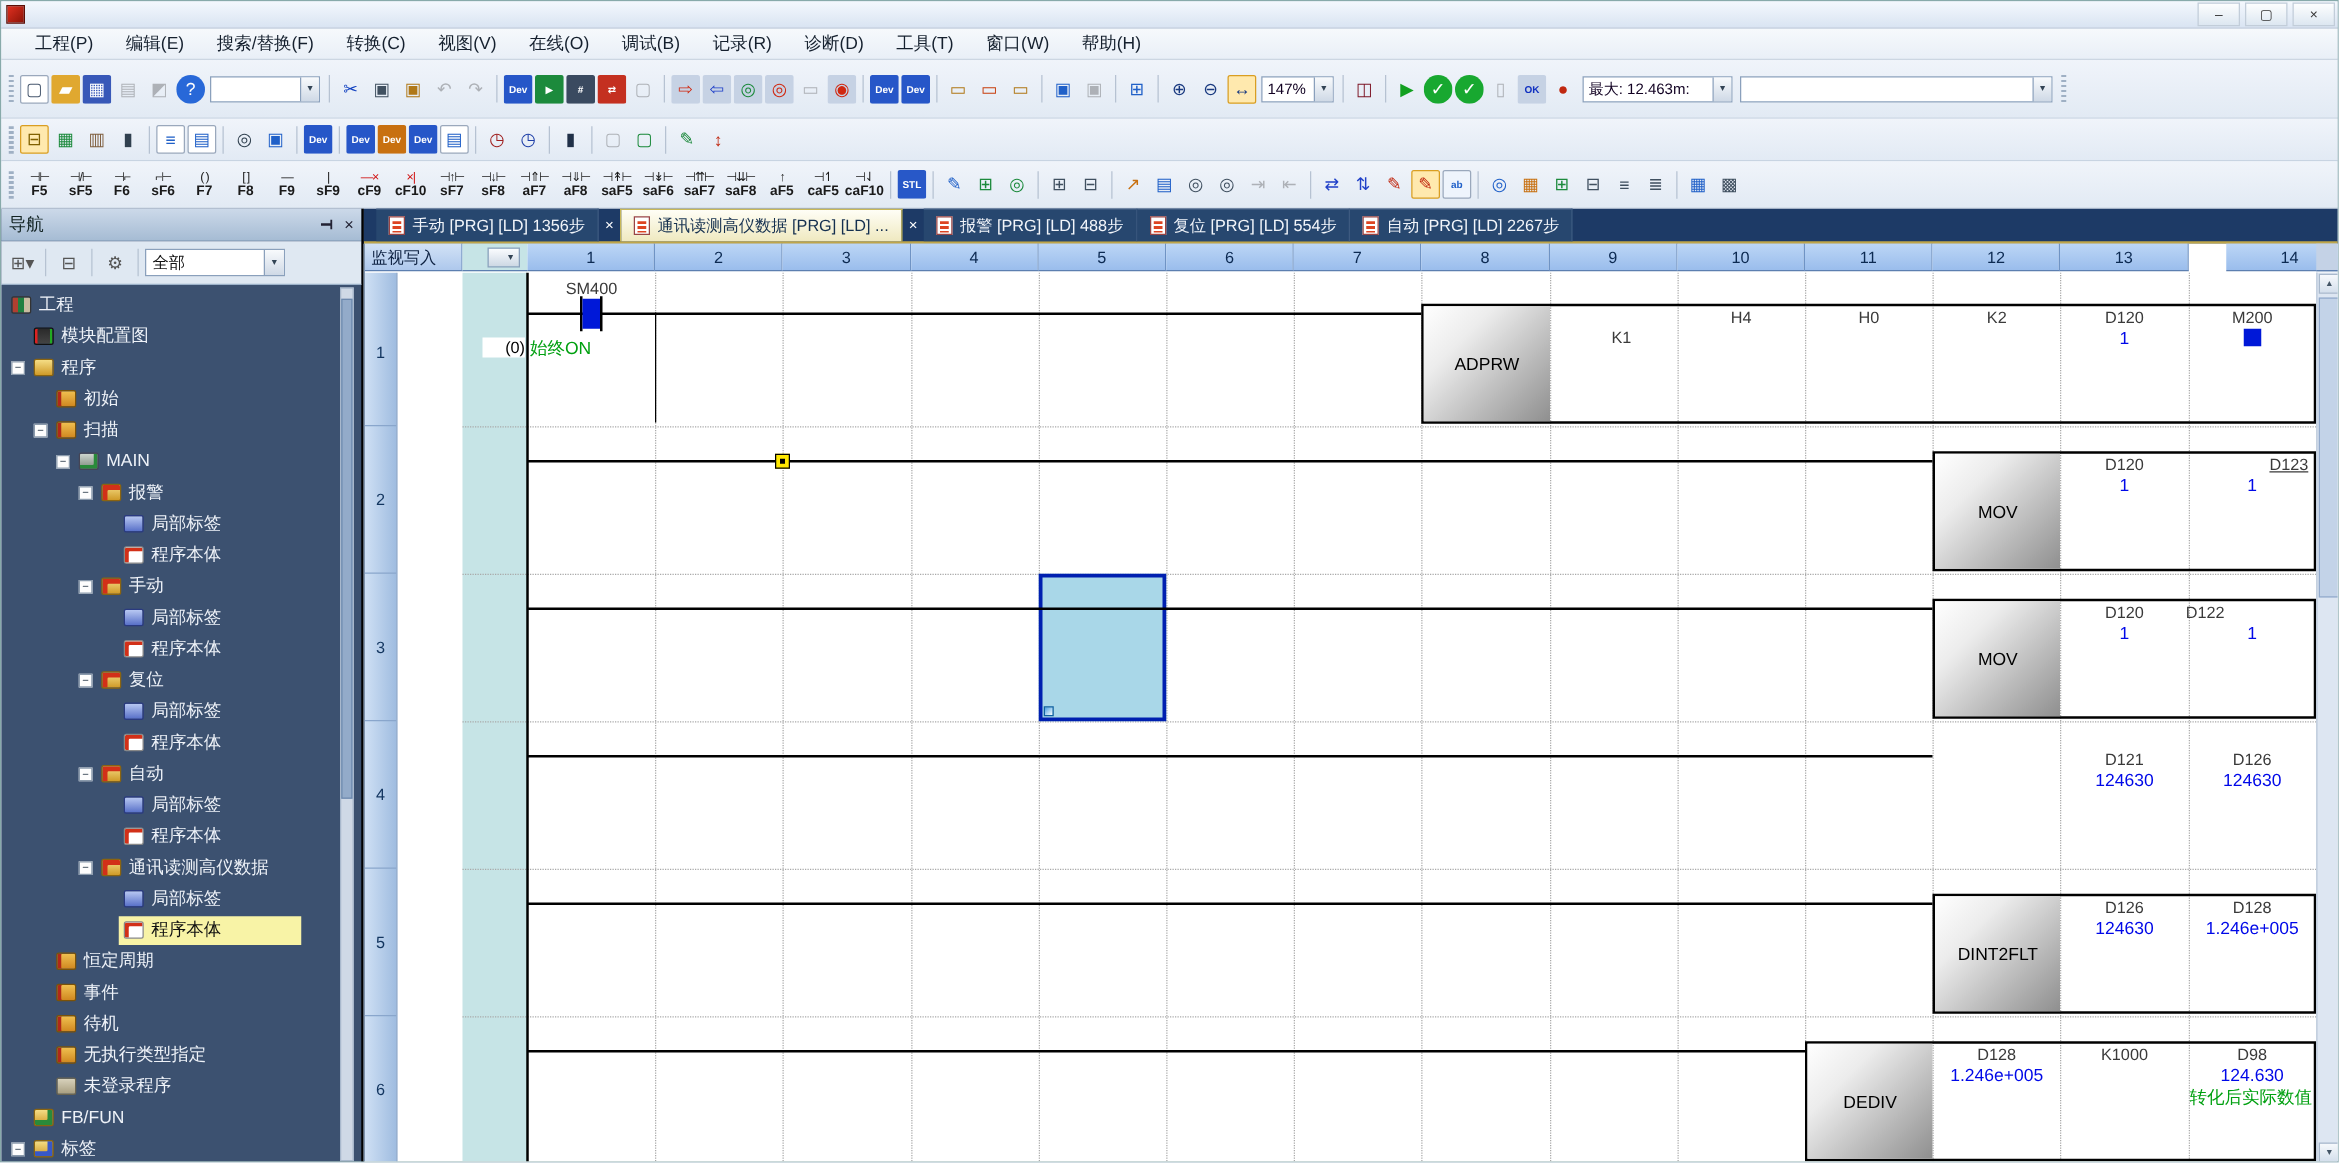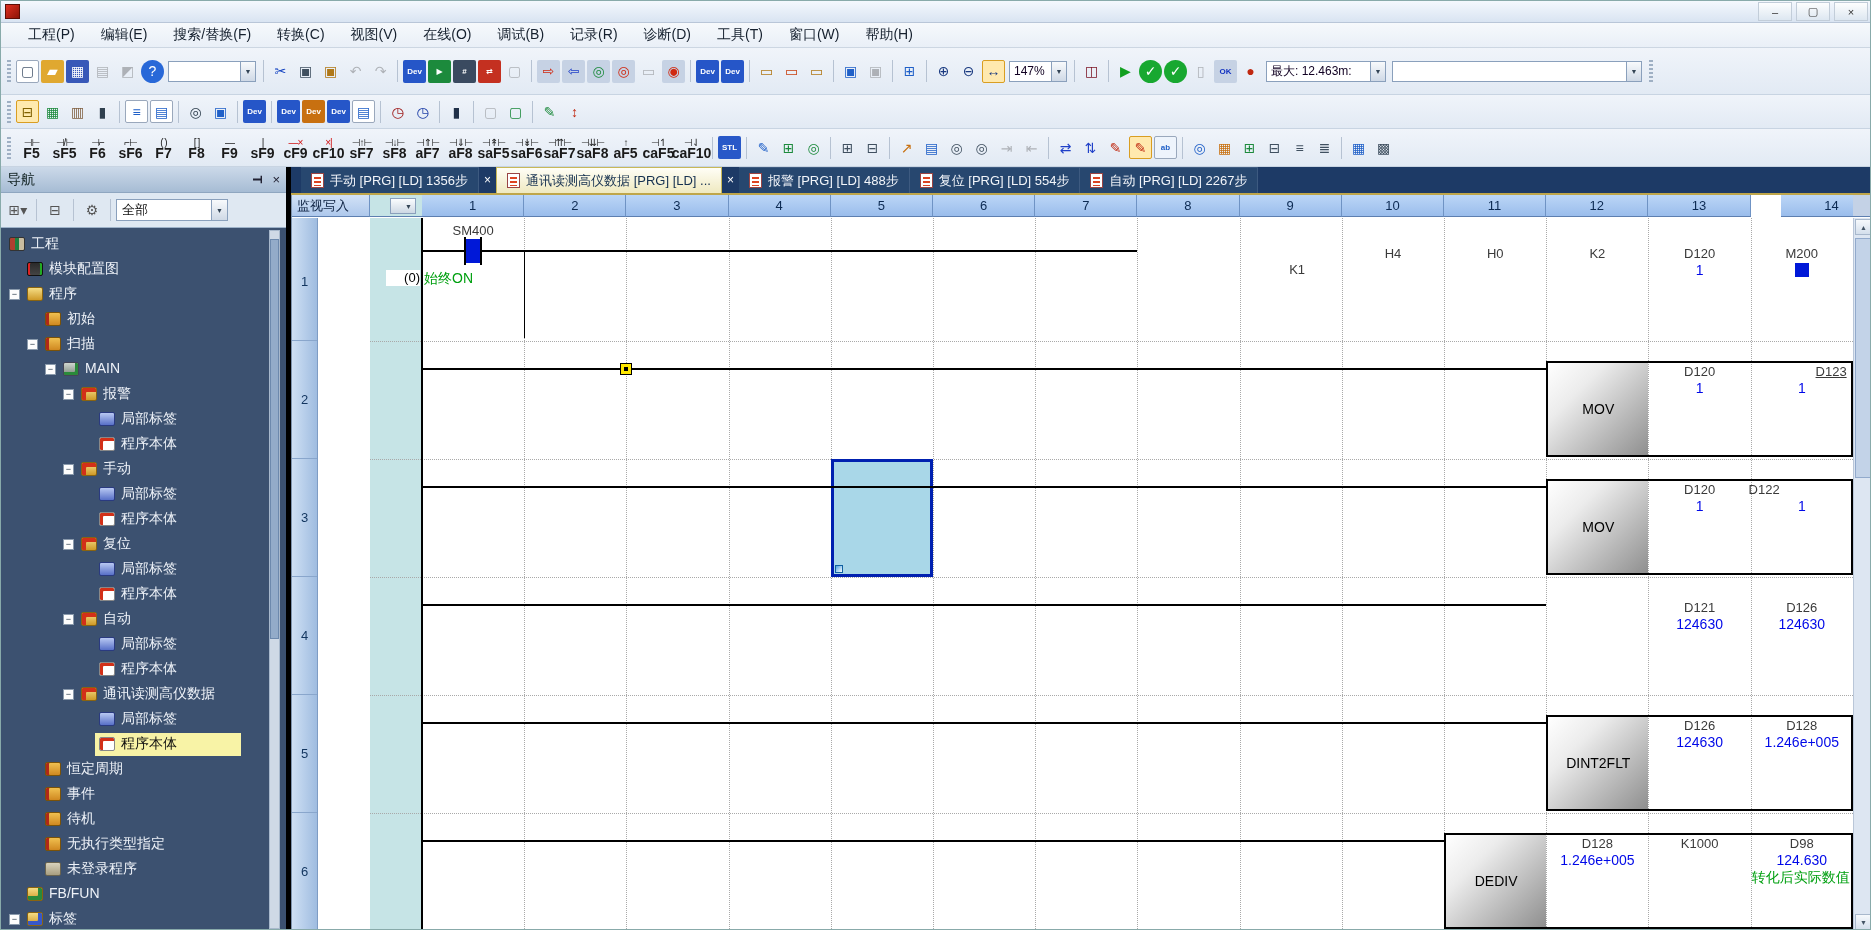--- a/index.html
+++ b/index.html
@@ -24,31 +24,31 @@
   .gi.dis{opacity:.40;filter:grayscale(.9);}
   .gi.hl{background:#ffe9ae;border-color:#d99e22;}
   .gi .tx{font-size:8px;font-weight:bold;}
   .sep{width:1px;height:22px;background:#b6c2d2;margin:0 4px;flex:none;}
   .grip{width:4px;height:22px;margin:0 4px;flex:none;background:repeating-linear-gradient(to bottom,#9fb0c4 0 2px,transparent 2px 4px);}
   .combo{height:21px;background:#fff;border:1px solid #8aa0bc;display:flex;align-items:center;flex:none;margin:0 3px;}
   .combo .cval{flex:1;font-size:12px;padding:0 4px;white-space:nowrap;overflow:hidden;color:#102;}
   .combo .cbtn{width:15px;height:100%;background:linear-gradient(#f8fafc,#cfd9e6);border-left:1px solid #8aa0bc;font-size:7px;display:flex;align-items:center;justify-content:center;color:#345;}
   .fk{width:33px;height:30px;display:flex;flex-direction:column;align-items:center;justify-content:center;flex:none;}
   .fk .fg{font-size:10px;line-height:11px;color:#1a1a1a;letter-spacing:-1px;white-space:nowrap;}
-  .fk .fl{font-size:14px;line-height:11px;font-weight:bold;color:#1a1a1a;}
+  .fk .fl{font-size:11px;line-height:11px;font-weight:bold;color:#1a1a1a;}
   .fk.red .fg{color:#d01010;}
   
   #tabstrip{position:absolute;left:290px;top:166px;width:1581px;height:28px;background:#1d3a66;display:flex;align-items:flex-end;padding-left:10px;border-bottom:2px solid #bfa64a;}
   .tab{height:26px;display:flex;align-items:center;gap:6px;padding:0 10px;background:#27476f;color:#f2f5fa;font-size:13px;border-right:1px solid #3d5a80;border-top:1px solid #3d5a80;white-space:nowrap;}
   .tab.active{background:linear-gradient(#fffef6,#efe9c0);color:#15304f;border:1px solid #c8b858;border-bottom:none;}
   .ticon{width:13px;height:15px;background:#fff;border:1px solid #944;position:relative;flex:none;}
   .ticon i{position:absolute;left:2px;right:2px;top:3px;height:9px;background:repeating-linear-gradient(to bottom,#d42 0 2px,transparent 2px 4px);}
   .tabx{color:#fff;font-size:12px;margin:0 5px;align-self:center;}
   
-  #nav{position:absolute;left:0;top:166px;width:290px;height:764px;background:#3c5170;border-right:5px solid #000000;}
+  #nav{position:absolute;left:0;top:166px;width:290px;height:764px;background:#3c5170;border-right:2px solid #000000;}
   #navtitle{position:absolute;left:0;top:0;width:100%;height:26px;background:linear-gradient(#ccd9e9,#a6bcd4);display:flex;align-items:center;padding:0 6px;font-size:14px;color:#122;border-bottom:1px solid #8fa6c0;}
   #navbtns{position:absolute;right:6px;top:5px;display:flex;gap:10px;}
   .nbtn{font-size:13px;color:#223;line-height:15px;}
   .pin{display:inline-block;transform:rotate(90deg);font-weight:bold;}
   #navtools{position:absolute;left:0;top:26px;width:100%;height:35px;background:#dfe8f2;display:flex;align-items:center;padding:0 4px;border-bottom:1px solid #9db2c9;}
   .nico{width:24px;height:24px;display:flex;align-items:center;justify-content:center;font-size:14px;color:#555;margin:0 1px;}
   .nsep{width:1px;height:22px;background:#b6c2d2;margin:0 5px;}
   #navfilter{width:112px;height:22px;background:#fff;border:1px solid #8aa0bc;display:flex;align-items:center;}
   #navfilter .cval{flex:1;font-size:13px;padding:0 5px;color:#111;}
   #navfilter .cbtn{width:16px;height:100%;background:linear-gradient(#f8fafc,#cfd9e6);border-left:1px solid #8aa0bc;font-size:7px;display:flex;align-items:center;justify-content:center;color:#345;}
@@ -613,20 +613,23 @@
         <div class="lbus" style="left: 129px; top: 0px; height: 713px;"></div>
         <div class="bandcell" style="top: 5px; height: 118px;">1</div>
         <div class="rung" style="left: 130px; top: 32px; width: 715.4px;"></div>
         <div class="cleg" style="left: 172.1px; top: 19px; height: 28px;"></div>
         <div class="cleg" style="left: 188.1px; top: 19px; height: 28px;"></div>
         <div class="cfill" style="left: 174.1px; top: 21px; width: 14px; height: 24px;"></div>
         <div class="ldev" style="left: 130.1px; width: 102.2px; top: 5px;">SM400</div>
         <div class="vline" style="left: 232.2px; top: 32px; height: 88px;"></div>
         <div class="lcmt" style="left: 132px; top: 52px;">始终ON</div>
         <div class="lstep" style="left: 94px; width: 34px; top: 52px; height: 16px;">(0)</div>
+        <div class="irect" style="left: 845.4px; top: 25px; width: 715.4px; height: 96px;">
+          <div class="iname" style="width: 100.2px;">ADPRW</div>
+        </div>
         <div class="ldev" style="left: 954px; width: 102.2px; top: 28px; margin-top: 16px;">K1</div>
         <div class="ldev" style="left: 1049.9px; width: 102.2px; top: 28px;">H4</div>
         <div class="ldev" style="left: 1152.1px; width: 102.2px; top: 28px;">H0</div>
         <div class="ldev" style="left: 1254.3px; width: 102.2px; top: 28px;">K2</div>
         <div class="ldev" style="left: 1356.5px; width: 102.2px; top: 28px;">D120</div>
         <div class="lval" style="left: 1356.5px; width: 102.2px; top: 44px;">1</div>
         <div class="ldev" style="left: 1458.7px; width: 102.2px; top: 28px;">M200</div>
         <div class="onsq" style="left: 1502.7px; top: 45px; width: 14px; height: 14px;"></div>
         <div class="bandcell" style="top: 123px; height: 118px;">2</div>
         <div class="rung" style="left: 130px; top: 150px; width: 1124.2px;"></div>

